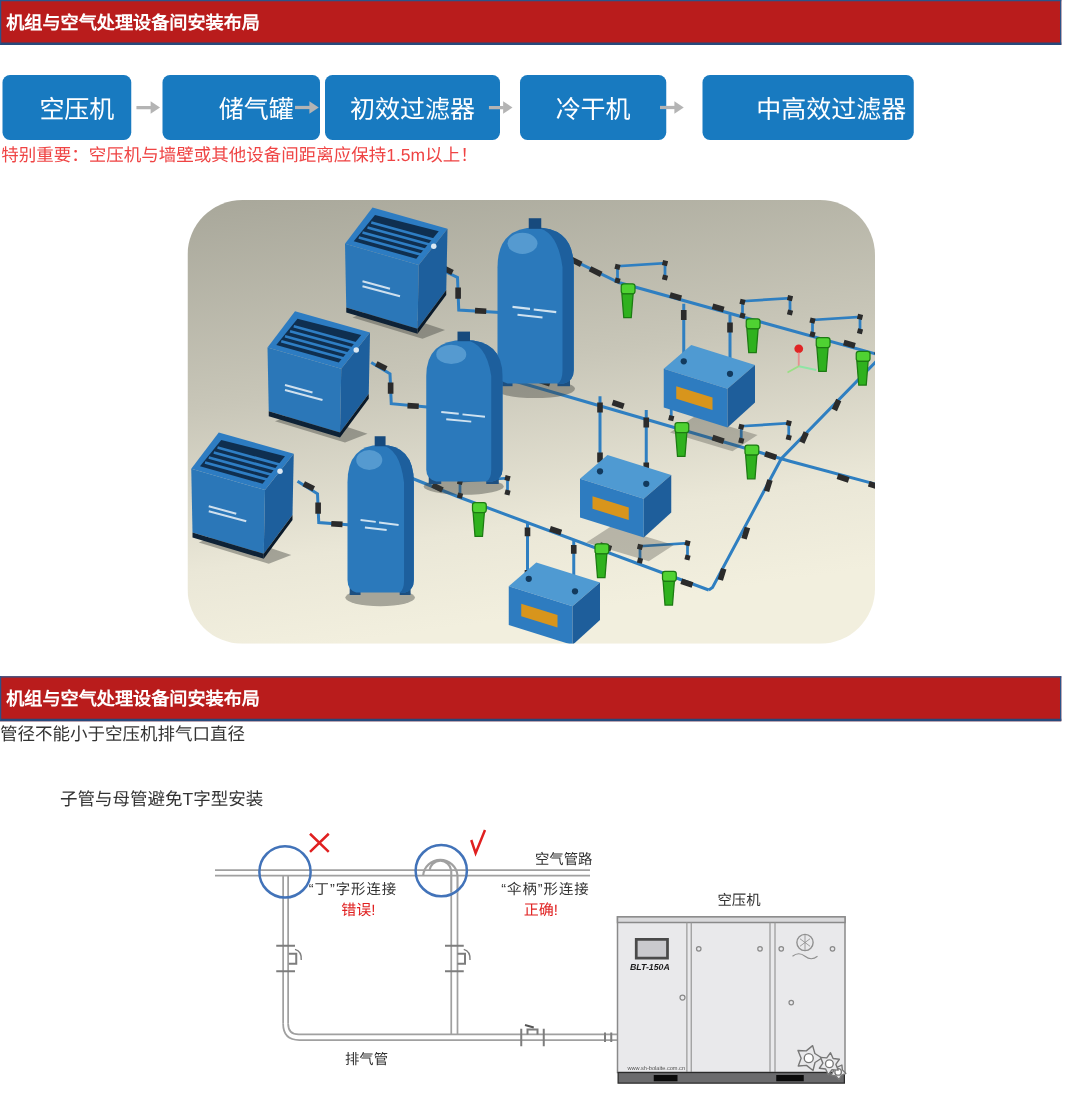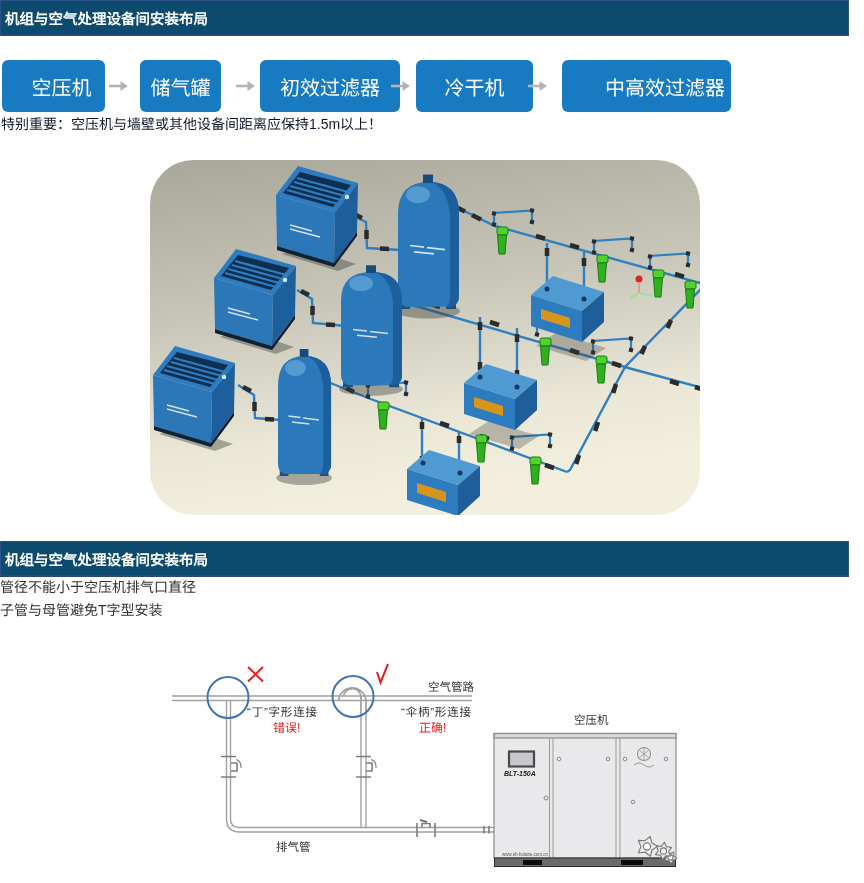--- a/index.html
+++ b/index.html
@@ -1,36 +1,36 @@
 <!DOCTYPE html>
 <html lang="zh-CN"><head>
 <meta charset="utf-8">
 <title>安装布局</title>
 <style>
 html,body{margin:0;padding:0;background:#fff;}
 body{width:864px;height:883px;position:relative;font-family:"Liberation Sans",sans-serif;overflow:hidden;}
-.bar{position:absolute;left:0;width:843px;height:33px;background:#0c4a6e;border:1px solid #2c5389;border-bottom:2px solid #27497b;color:#fff;font-size:14.5px;font-weight:bold;line-height:37px;padding-left:4px;}
+.bar{position:absolute;left:0;width:843px;height:33px;background:#b91c1c;border:1px solid #2c5389;border-bottom:2px solid #27497b;color:#fff;font-size:14.5px;font-weight:bold;line-height:37px;padding-left:4px;}
 #bar1{top:0;}
 #bar2{top:541px;}
 .btn{position:absolute;top:60px;height:52px;background:#187ac0;border-radius:6px;color:#fff;font-size:20px;text-align:center;line-height:56px;}
 .arr2{position:absolute;top:80px;}
-#red1{position:absolute;left:1px;top:113px;color:#0f172a;font-size:14px;}
+#red1{position:absolute;left:1px;top:113px;color:#ef4444;font-size:14px;}
 .txt{position:absolute;left:0px;color:#333;font-size:14px;}
 #svg1{position:absolute;left:150px;top:160px;}
 #svg2{position:absolute;left:150px;top:640px;}
 </style>
 </head>
 <body>
 <div class="bar" id="bar1">机组与空气处理设备间安装布局</div>
 <div class="btn" style="left:2px;width:103px;text-indent:16px;">空压机</div>
 <svg class="arr2" style="left:109px;" width="20" height="12" viewBox="0 0 20 12">
     <path d="M0,6 H12" stroke="#b4b4b4" stroke-width="2.6" fill="none"></path>
     <polygon points="11.5,1 19,6 11.5,11" fill="#b4b4b4"></polygon>
   </svg>
-<div class="btn" style="left:140px;width:81px;">储气罐</div>
+<div class="btn" style="left:130px;width:102px;padding-left:24px;">储气罐</div>
 <svg class="arr2" style="left:236px;" width="20" height="12" viewBox="0 0 20 12">
     <path d="M0,6 H12" stroke="#b4b4b4" stroke-width="2.6" fill="none"></path>
     <polygon points="11.5,1 19,6 11.5,11" fill="#b4b4b4"></polygon>
   </svg>
 <div class="btn" style="left:260px;width:140px;">初效过滤器</div>
 <svg class="arr2" style="left:391px;" width="20" height="12" viewBox="0 0 20 12">
     <path d="M0,6 H12" stroke="#b4b4b4" stroke-width="2.6" fill="none"></path>
     <polygon points="11.5,1 19,6 11.5,11" fill="#b4b4b4"></polygon>
   </svg>
 <div class="btn" style="left:416px;width:117px;">冷干机</div>
@@ -171,21 +171,21 @@
 <g id="axis">
         <circle cx="489" cy="119" r="3.5" fill="#e02424"></circle>
         <path d="M489,122 l0,11" stroke="#e58f8f" stroke-width="1.5"></path>
         <path d="M489,133 l14,3" stroke="#8fe5a5" stroke-width="1.5"></path>
         <path d="M489,133 l-9,5" stroke="#9adf85" stroke-width="1.5"></path>
       </g>
 </g>
 </svg>
 <div class="bar" id="bar2">机组与空气处理设备间安装布局</div>
 <div class="txt" style="top:576px;">管径不能小于空压机排气口直径</div>
-<div class="txt" style="top:599px;">子管与母管避免T字型安装</div>
+<div class="txt" style="top:628px;margin-left:48px;">子管与母管避免T字型安装</div>
 <svg id="svg2" width="560" height="243" viewBox="0 0 560 243">
 <g fill="none" stroke="#a0a0a0" stroke-width="1.4">
 <path d="M22,56 H322 M22,60.5 H322"></path>
 <path d="M76.5,60.5 V179 M80.5,60.5 V179"></path>
 <path d="M76.5,179 q0,13 13,13 H344 M80.5,179 q0,8.5 8.5,8.5 H344"></path>
 <path d="M211,74 V187.5 M216,74 V187.5"></path>
 <path d="M188.5,60.5 A 13.8,13.8 0 0 1 216,60.5 L216,74 M193.5,56.5 A 8.8,8.8 0 0 1 211,56.5 L211,74" stroke-width="1.7"></path>
 </g>
 <g stroke="#7d7d7d" stroke-width="1.6" fill="none">
 <path d="M71,116.5 H86 M71,137 H86"></path>

